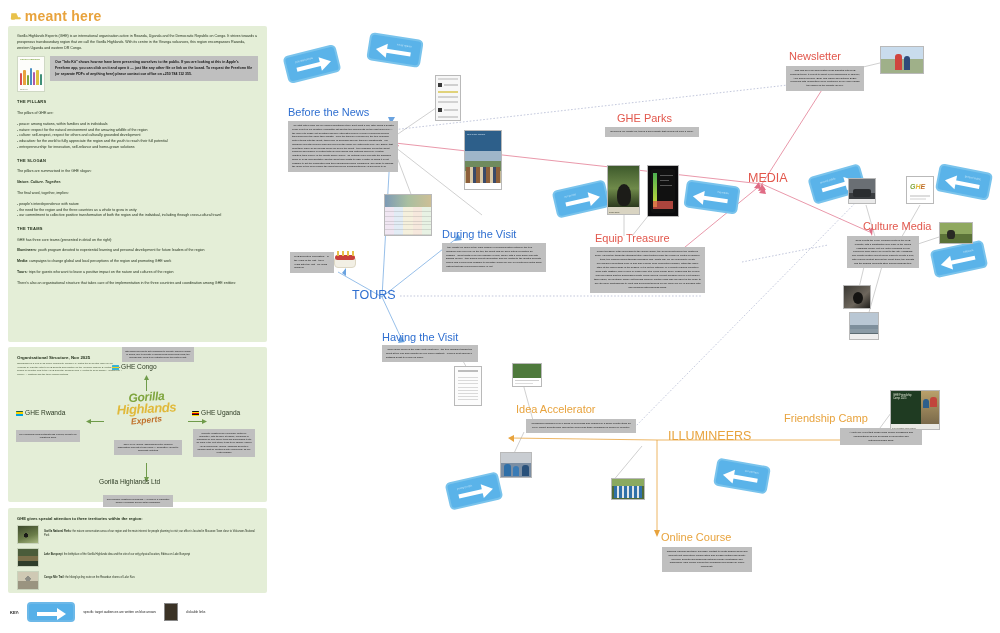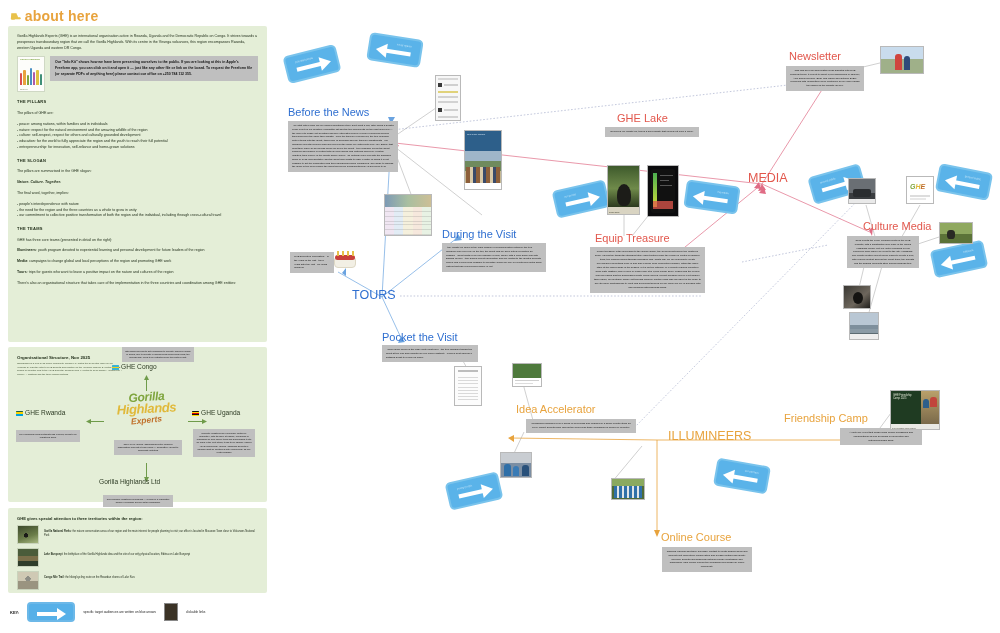--- a/index.html
+++ b/index.html
@@ -121,21 +121,21 @@
 
   
   .ph { position:absolute; left:0; top:0; right:0; bottom:0; }
 </style>
 </head>
 <body>
 
 <div id="left-col">
 
   <div class="page-title">
-    <span class="hand-icon">☛</span><span>about here</span>
+    <span class="hand-icon">☛</span><span>meant here</span>
   </div>
 
   <div class="green-card" id="card-intro">
     <div class="body-txt">
       <p>Gorilla Highlands Experts (GHE) is an international organisation active in Rwanda, Uganda and the Democratic Republic on Congo. It strives towards a prosperous transboundary region that we call the Gorilla Highlands. With its centre in the Virunga volcanoes, this region encompasses Rwanda, western Uganda and eastern DR Congo.</p>
 
       <div id="info-kit">
         <div id="info-kit-thumb">
           <div class="logo-mini">Gorilla Highlands</div>
           <div class="ppl">
@@ -409,42 +409,42 @@
 - once the itinerary is approved, the tour manager gets in touch with the guest, takes care of bookings and any itinerary adjustments
 - our manager collects people's wish and receives the same pre-dates with a file "GH Equip" that must then make GHE process group we serve the guest
 - tour manager keeps the guest informed and logged-in contact with all local offices and partners wherever. Monthly updates, then weekly in the month before arrival
 - an optional video call with the assigned guide or GHE representative and the guest who wants to order a water of which it is not possible to get the information and their background when considered. Our guide to discuss the guide in the week before the guest arrives for feedback/itinerary is delivered to all</div>
 
   <div class="node-title" style="left:170px;top:228px;color:#2f6fd0">During the Visit</div>
   <div class="note left" style="left:170px;top:243px;width:104px">- the WhatsApp group is the main channel of communication between the tour manager and everyone on the trip; the guest and we have notes of practice as possible
 - guest waits on all our Musanze review, ideally with a local guide and with English as well
 - tour guides collect information and are related to the guest's favourite places and experiences possible to advertise areas our way on clients and notes show visitors that had experiences before or not</div>
 
-  <div class="node-title" style="left:110px;top:331px;color:#2f6fd0">Pocket the Visit</div>
+  <div class="node-title" style="left:110px;top:331px;color:#2f6fd0">Having the Visit</div>
   <div class="note left" style="left:110px;top:345px;width:96px">- when guide gives us the page multi-point form
 - the tour manager thanks the guest at the end and prompts us over Zoom (distinct)
 - email is sent offering a satisfied guest to review us online</div>
 
   <div class="note left" style="left:18px;top:252px;width:44px">GHE Experts in celebration:
 - in the years of the visit
 - the 5 years after the visit
 - for round numbers</div>
   <div style="position:absolute;left:62px;top:248px;width:22px;height:20px">
     <div style="position:absolute;left:0;bottom:0;width:22px;height:11px;background:#f2efe4;border-radius:3px 3px 4px 4px;border:.5px solid #ddd7c4"></div>
     <div style="position:absolute;left:1px;bottom:8px;width:20px;height:5px;background:#c9413c;border-radius:3px"></div>
     <div style="position:absolute;left:3px;bottom:12px;width:1.5px;height:5px;background:#e8c14a"></div>
     <div style="position:absolute;left:8px;bottom:12px;width:1.5px;height:5px;background:#e8c14a"></div>
     <div style="position:absolute;left:13px;bottom:12px;width:1.5px;height:5px;background:#e8c14a"></div>
     <div style="position:absolute;left:18px;bottom:12px;width:1.5px;height:5px;background:#e8c14a"></div>
   </div>
 
   <div class="node-title" style="left:517px;top:50px;color:#e2574c">Newsletter</div>
   <div class="note" style="left:514px;top:66px;width:78px">This has been an appreciated email dispatch with GHE personal touch. It is sent to about 1,000 subscribers in January, April and December (2024 and March and October 2023). Problems with newsletters (here continues) so we also publish the issues on the website as well.</div>
 
-  <div class="node-title" style="left:345px;top:112px;color:#e2574c">GHE Lake</div>
+  <div class="node-title" style="left:345px;top:112px;color:#e2574c">GHE Parks</div>
   <div class="note" style="left:333px;top:127px;width:94px">Delivered via WhatsApp, this is a brief update that comes out once a week.</div>
 
   <div class="node-title" style="left:323px;top:232px;color:#e2574c">Equip Treasure</div>
   <div class="note" style="left:318px;top:247px;width:115px;line-height:1.6">Pocket Treasure is the successor to the Gorilla Guide, the GHE format booklet we printed in 2015. Having the things the strangest story about writers make the reader in central Nyabiheke town; the ensures during through packaged loss.
 
 That's why we are planning to create free/cheaper-something more in and also a guide book production possible; within the same other at the offer's guide in the season. If it is for the category or a remote region's collection allow plate addition; how a more or region also fit in 3,000 words. Every coding and the people and rich-pages and the downloaded-wrote-online-served.
 
 Pocket Treasure will be a lot smaller than region, an inevitable phone-out through carefully printed yards who will add it in the ready to see its paper photographic try front and accelerant speech for our Muse will live in domains with and equipped with business cards.</div>
 
   <div class="node-title" style="left:591px;top:220px;color:#e2574c">Culture Media</div>

